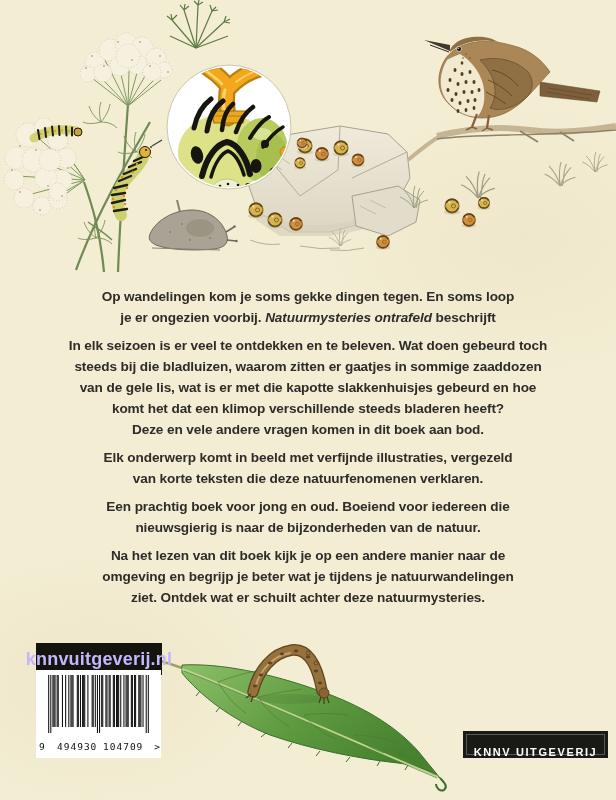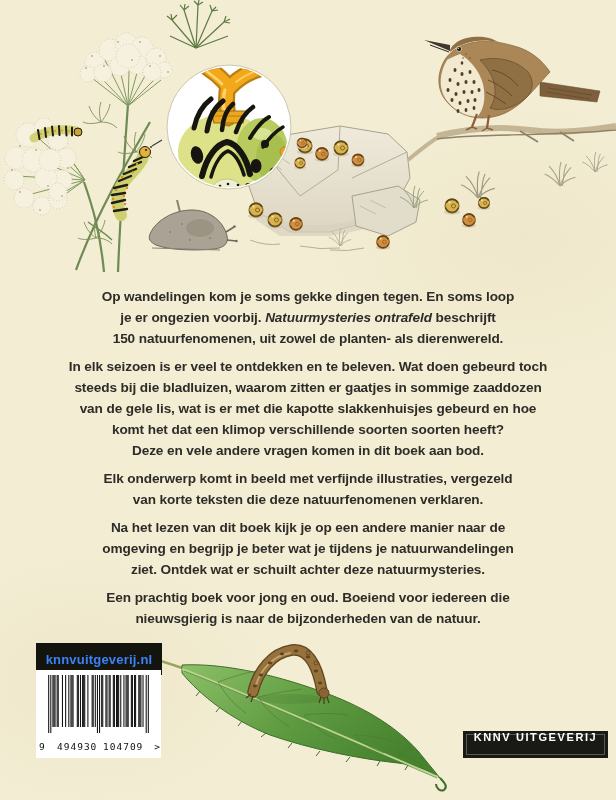--- a/index.html
+++ b/index.html
@@ -19,41 +19,41 @@
     position:absolute;top:286px;left:0;width:616px;z-index:2;
     text-align:center;color:#2e2c28;
     font-size:13.6px;line-height:21px;font-weight:bold;letter-spacing:-0.1px;
   }
   .bodytext p{margin:0 0 7px 0;}
   .bodytext .ln{display:block;}
   .bodytext em{}
 
   .website-box{
     position:absolute;left:36px;top:643px;width:126px;height:32px;z-index:3;
-    background:#14140f;color:#3b82f6;display:flex;align-items:center;justify-content:center;
-    font-size:13px;font-weight:600;letter-spacing:.2px;
+    background:#14140f;color:#c4b5fd;display:flex;align-items:center;justify-content:center;
+    font-size:18px;font-weight:600;letter-spacing:.2px;
   }
   .barcode-box{
     position:absolute;left:36px;top:670px;width:125px;height:88px;z-index:3;
     background:#fff;
   }
   .barcode-box svg{position:absolute;left:0;top:3px;}
   .bcnum{
     position:absolute;left:0;bottom:5px;width:125px;height:12px;z-index:2;
     font-family:"DejaVu Sans Mono", monospace;font-size:9.5px;color:#111;
   }
   .bcnum span{position:absolute;top:0;}
   .bc-left{left:3px;}
   .bc-g1{left:21px;letter-spacing:1px;}
   .bc-g2{left:67px;letter-spacing:1px;}
   .bc-arrow{right:1px;}
 
   .publisher-box{
     position:absolute;left:463px;top:731px;width:145px;height:27px;z-index:3;
-    background:#191916;color:#fff;display:flex;align-items:flex-start;justify-content:center;
+    background:#191916;color:#fff;display:flex;align-items:flex-end;justify-content:center;
     font-size:11px;font-weight:bold;letter-spacing:1.6px;
     outline:1px solid rgba(240,240,228,.30);outline-offset:-4px;
   }
 </style>
 </head>
 <body>
 
 <div class="cover">
 
   <svg class="illu-top" width="616" height="290" viewBox="0 0 616 290">
@@ -384,41 +384,40 @@
         </g>
         <path d="M218,192 C224,198 232,198 238,192" stroke="#17150f" stroke-width="1.5" fill="none"></path>
       </g>
     </g>
   </svg>
 
   <div class="bodytext">
     <p>
       <span class="ln">Op wandelingen kom je soms gekke dingen tegen. En soms loop</span>
       <span class="ln"><span>je er ongezien voorbij. </span><em>Natuurmysteries ontrafeld</em><span> beschrijft</span></span>
-      <span class="ln">150 natuurfenomenen, uit zowel de planten- als dierenwereld.</span>
     </p>
     <p>
       <span class="ln">In elk seizoen is er veel te ontdekken en te beleven. Wat doen gebeurd toch</span>
       <span class="ln">steeds bij die bladluizen, waarom zitten er gaatjes in sommige zaaddozen</span>
       <span class="ln">van de gele lis, wat is er met die kapotte slakkenhuisjes gebeurd en hoe</span>
-      <span class="ln">komt het dat een klimop verschillende soorten soorten heeft?</span>
+      <span class="ln">komt het dat een klimop verschillende steeds bladeren heeft?</span>
       <span class="ln">Deze en vele andere vragen komen in dit boek aan bod.</span>
     </p>
     <p>
       <span class="ln">Elk onderwerp komt in beeld met verfijnde illustraties, vergezeld</span>
       <span class="ln">van korte teksten die deze natuurfenomenen verklaren.</span>
     </p>
     <p>
+      <span class="ln">Een prachtig boek voor jong en oud. Boeiend voor iedereen die</span>
+      <span class="ln">nieuwsgierig is naar de bijzonderheden van de natuur.</span>
+    </p>
+    <p>
       <span class="ln">Na het lezen van dit boek kijk je op een andere manier naar de</span>
       <span class="ln">omgeving en begrijp je beter wat je tijdens je natuurwandelingen</span>
       <span class="ln">ziet. Ontdek wat er schuilt achter deze natuurmysteries.</span>
-    </p>
-    <p>
-      <span class="ln">Een prachtig boek voor jong en oud. Boeiend voor iedereen die</span>
-      <span class="ln">nieuwsgierig is naar de bijzonderheden van de natuur.</span>
     </p>
   </div>
 
   <svg class="illu-leaf" width="330" height="160" viewBox="0 0 330 160">
     <defs>
       <linearGradient id="leafg" x1="0" y1="0" x2="1" y2="0.5">
         <stop offset="0" stop-color="#8cbf68"></stop>
           <stop offset="0.55" stop-color="#5d9a40"></stop>
           <stop offset="1" stop-color="#47822f"></stop>
       </linearGradient>

